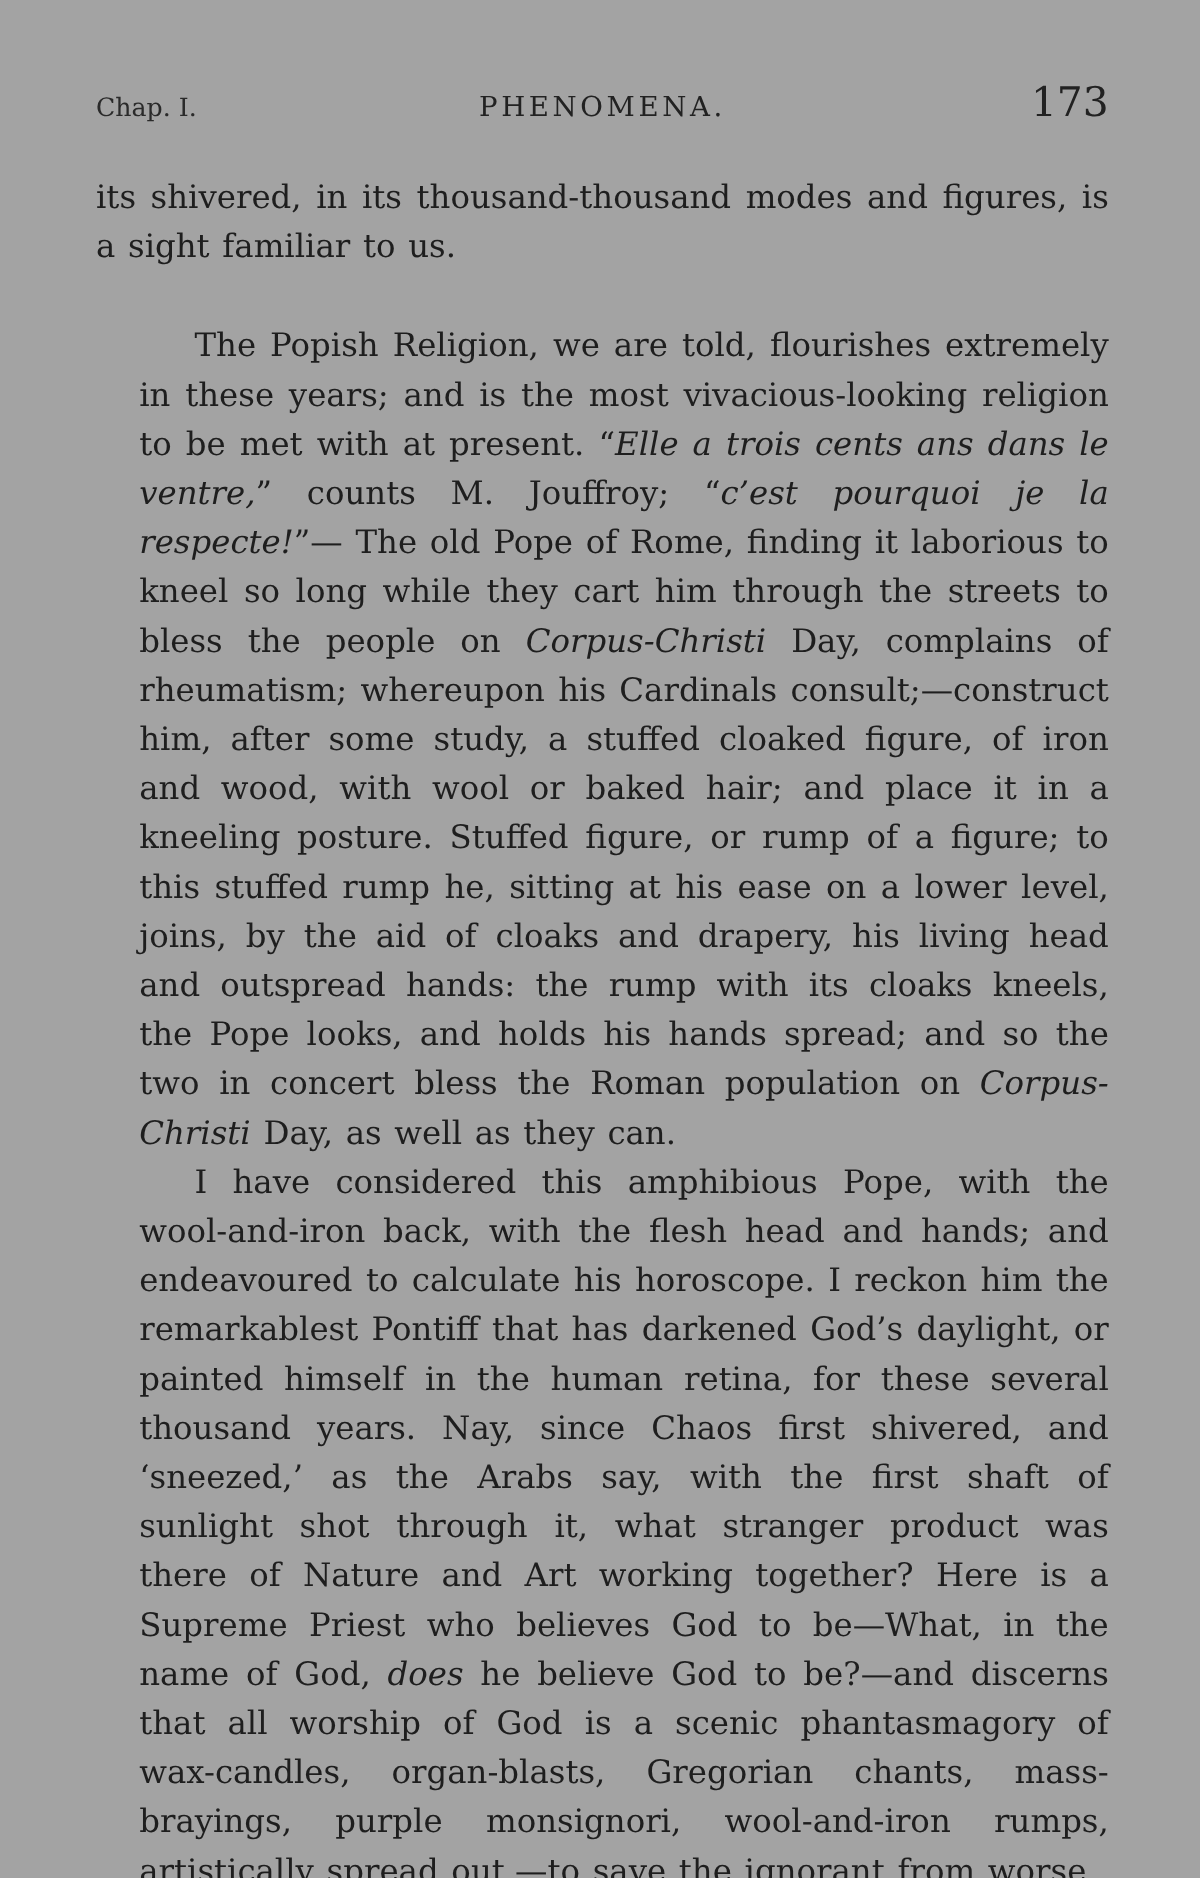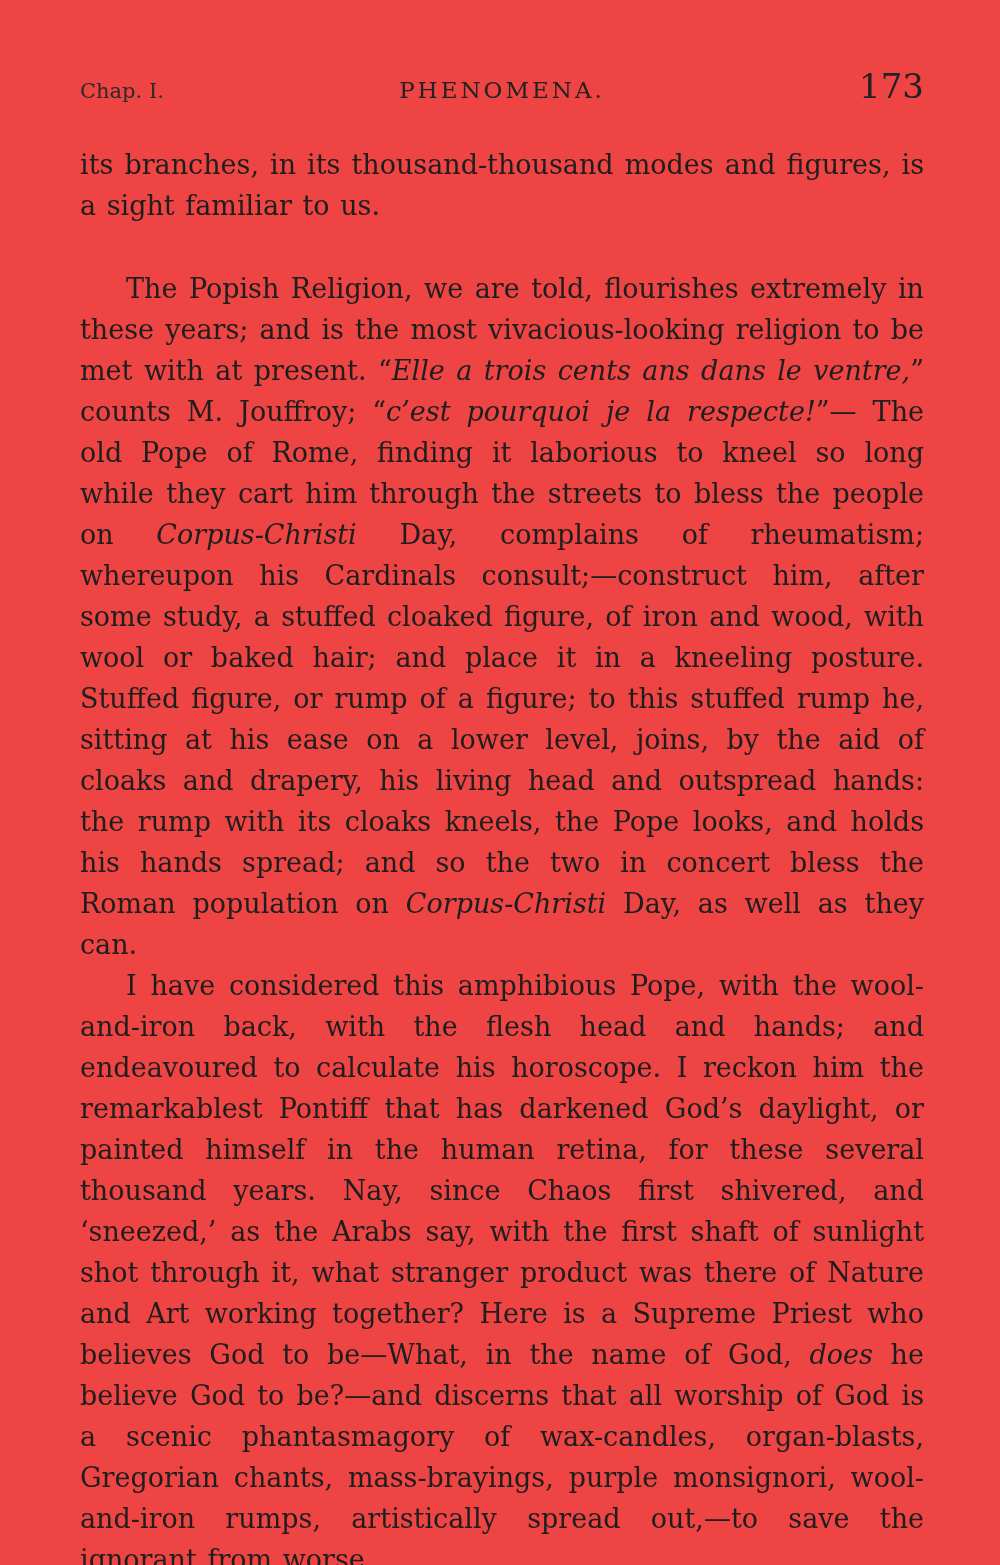--- a/index.html
+++ b/index.html
@@ -6,21 +6,21 @@
     margin: 0;
     padding: 0;
     background: #e9e7e2;
     font-family: "DejaVu Serif", "Liberation Serif", serif;
   }
   .page {
     position: relative;
     width: 1000px;
     height: 1565px;
     margin: 0 auto;
-    background: #ef4444;
+    background: #a3a3a3;
     color: #1c1c1c;
     box-sizing: border-box;
     padding: 66px 76px 40px 80px;
     overflow: hidden;
   }
   .running-head {
     display: flex;
     justify-content: space-between;
     align-items: baseline;
     margin-bottom: 38px;
@@ -46,38 +46,39 @@
   .body-text p {
     margin: 0;
     font-size: 27px;
     line-height: 41px;
     text-align: justify;
     color: #1e1e1e;
     word-spacing: 2px;
   }
   .body-text p.indent {
     text-indent: 46px;
+    margin-left: 36px;
   }
   .body-text p.gap-after {
     margin-bottom: 42px;
   }
   .body-text p .it {
     font-style: italic;
   }
 </style>
 </head>
 <body>
 
 <div class="page">
 
   <div class="running-head">
     <span class="chap">Chap. I.</span>
     <span class="title">PHENOMENA.</span>
     <span class="pageno">173</span>
   </div>
 
   <div class="body-text">
-      <p class="gap-after"><span>its branches, in its thousand-thousand modes and figures, is a sight familiar to us.</span></p>
+      <p class="gap-after"><span>its shivered, in its thousand-thousand modes and figures, is a sight familiar to us.</span></p>
       <p class="indent"><span>The Popish Religion, we are told, flourishes extremely in these years; and is the most vivacious-looking religion to be met with at present.  “</span><span class="it">Elle a trois cents ans dans le ventre,</span><span>” counts M. Jouffroy; “</span><span class="it">c’est pourquoi je la respecte!</span><span>”— The old Pope of Rome, finding it laborious to kneel so long while they cart him through the streets to bless the people on </span><span class="it">Corpus-Christi</span><span> Day, complains of rheumatism; whereupon his Cardinals consult;—construct him, after some study, a stuffed cloaked figure, of iron and wood, with wool or baked hair; and place it in a kneeling posture.  Stuffed figure, or rump of a figure; to this stuffed rump he, sitting at his ease on a lower level, joins, by the aid of cloaks and drapery, his living head and outspread hands: the rump with its cloaks kneels, the Pope looks, and holds his hands spread; and so the two in concert bless the Roman population on </span><span class="it">Corpus-Christi</span><span> Day, as well as they can.</span></p>
       <p class="indent"><span>I have considered this amphibious Pope, with the wool-and-iron back, with the flesh head and hands; and endeavoured to calculate his horoscope.  I reckon him the remarkablest Pontiff that has darkened God’s daylight, or painted himself in the human retina, for these several thousand years.  Nay, since Chaos first shivered, and ‘sneezed,’ as the Arabs say, with the first shaft of sunlight shot through it, what stranger product was there of Nature and Art working together?  Here is a Supreme Priest who believes God to be—What, in the name of God, </span><span class="it">does</span><span> he believe God to be?—and discerns that all worship of God is a scenic phantasmagory of wax-candles, organ-blasts, Gregorian chants, mass-brayings, purple monsignori, wool-and-iron rumps, artistically spread out,—to save the ignorant from worse.</span></p>
     </div>
 
 </div>
 
 </body></html>

